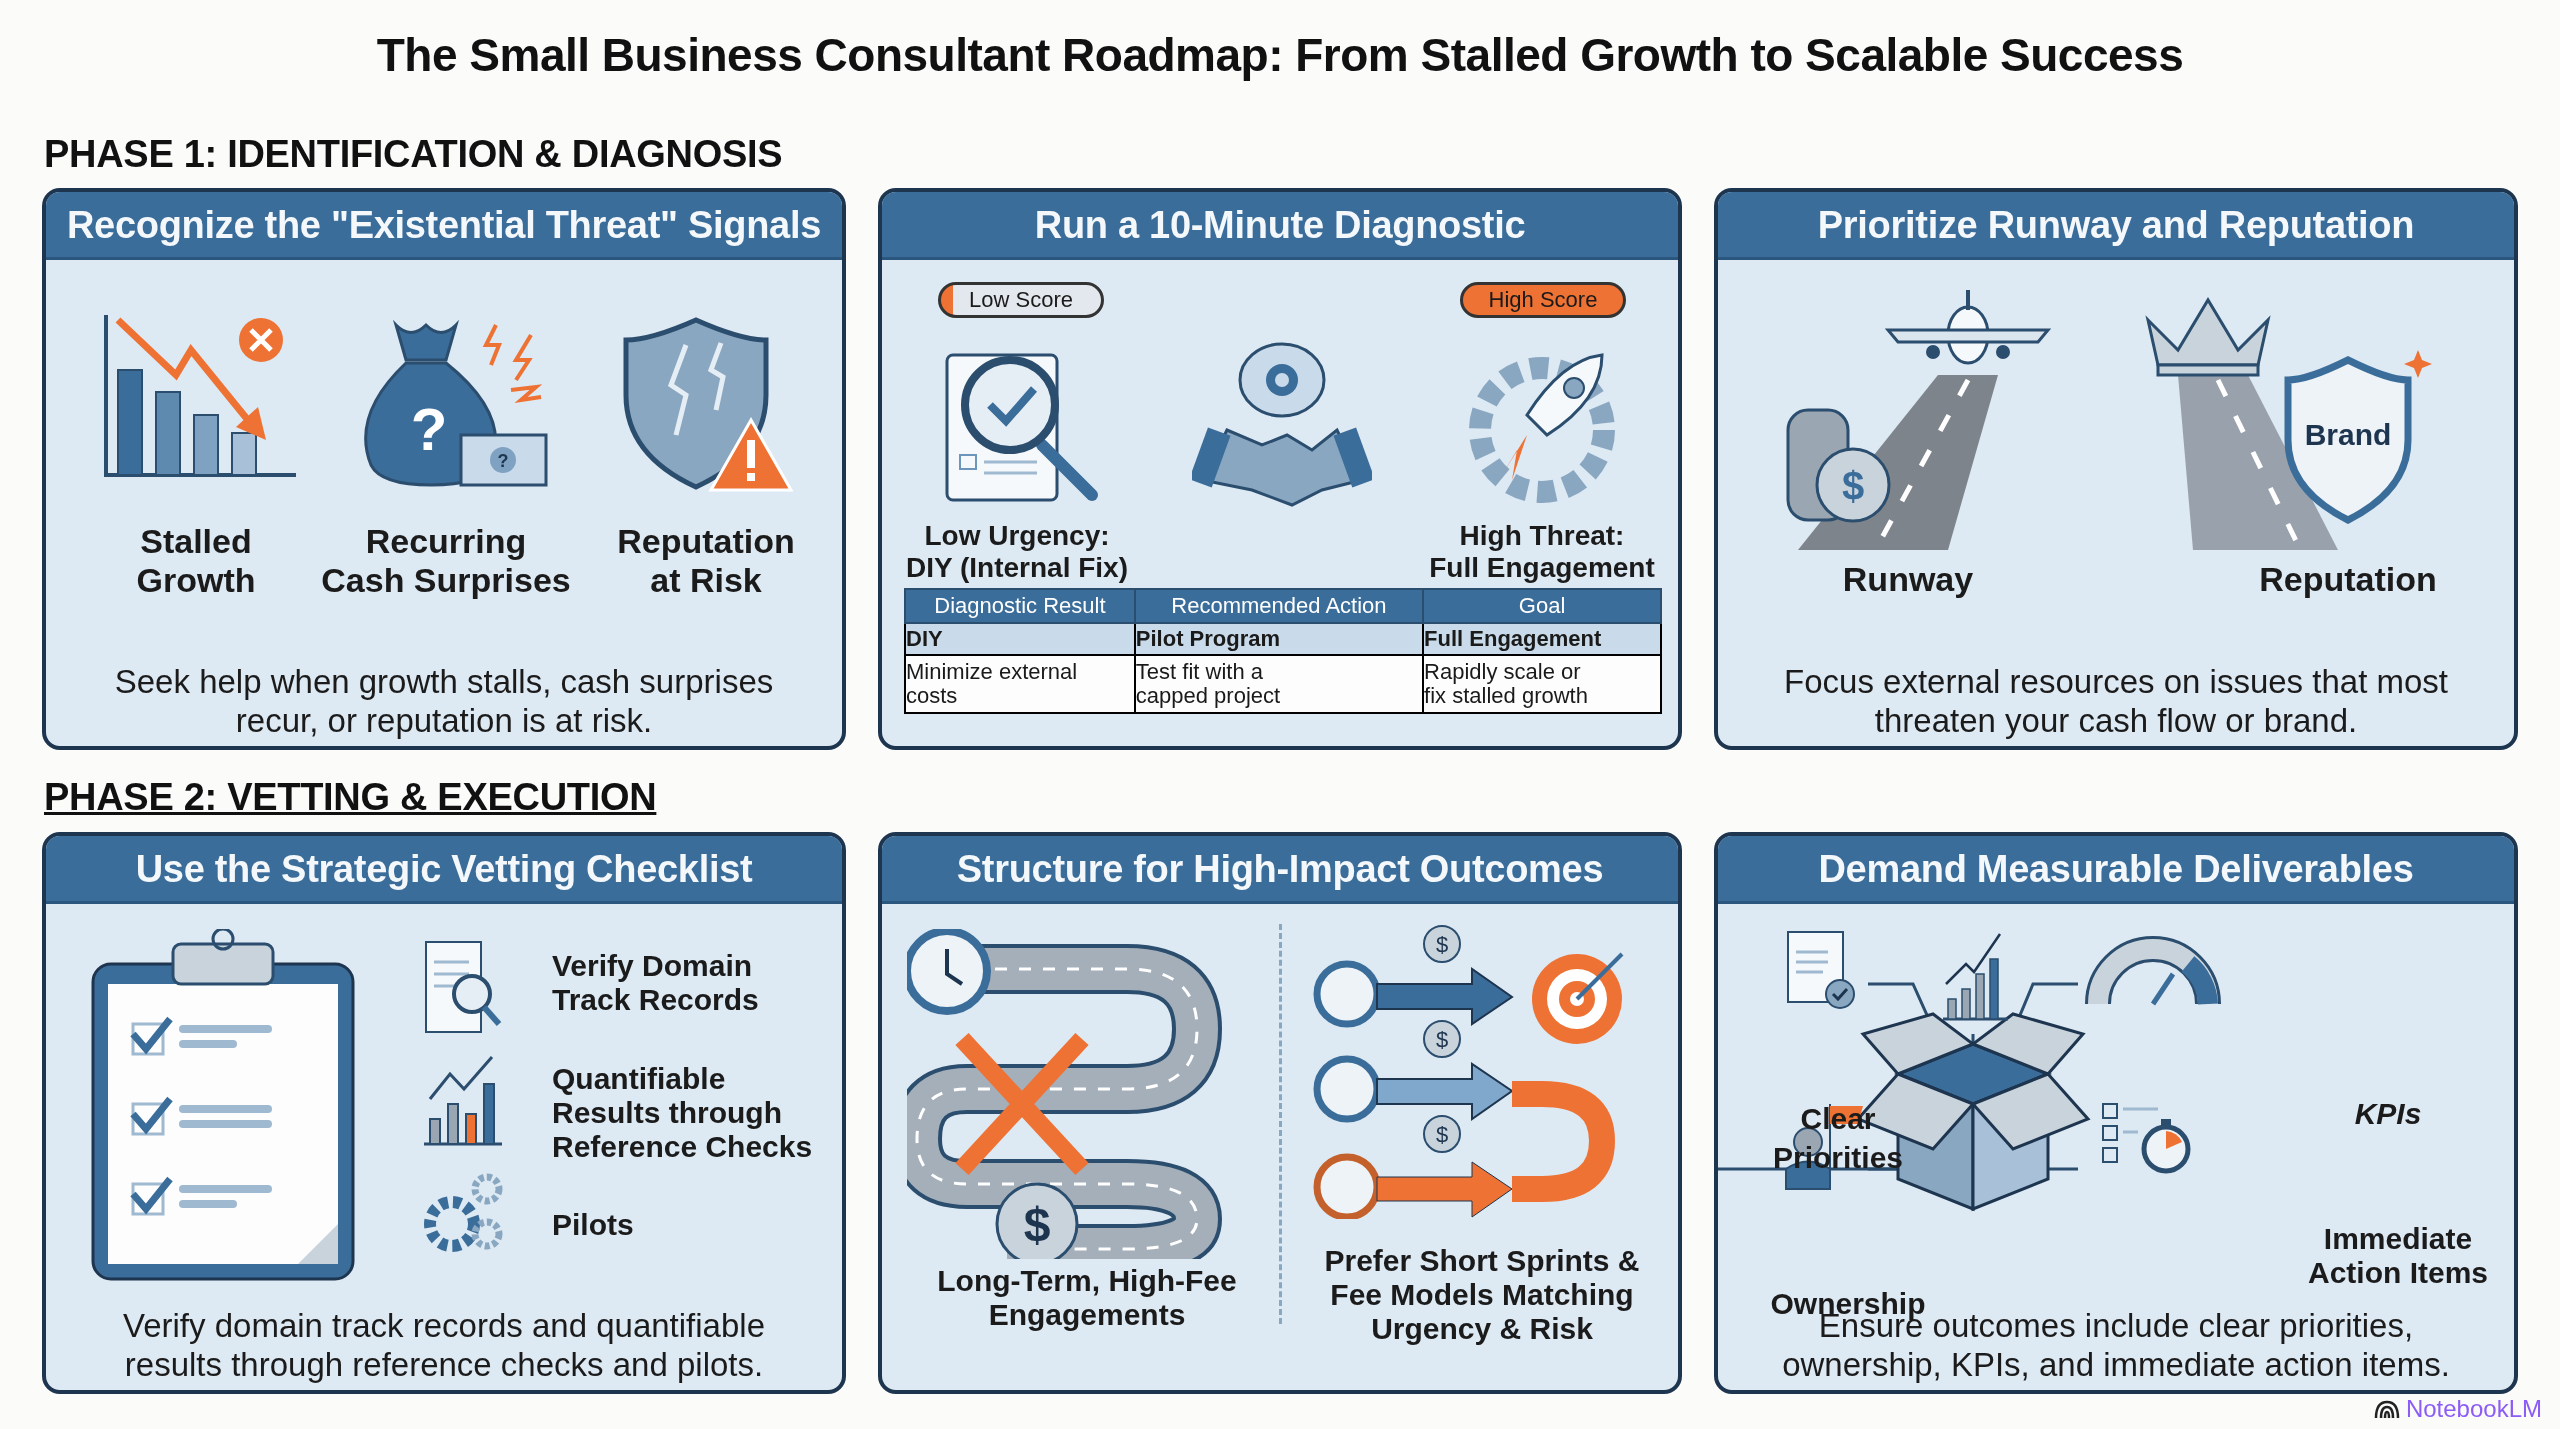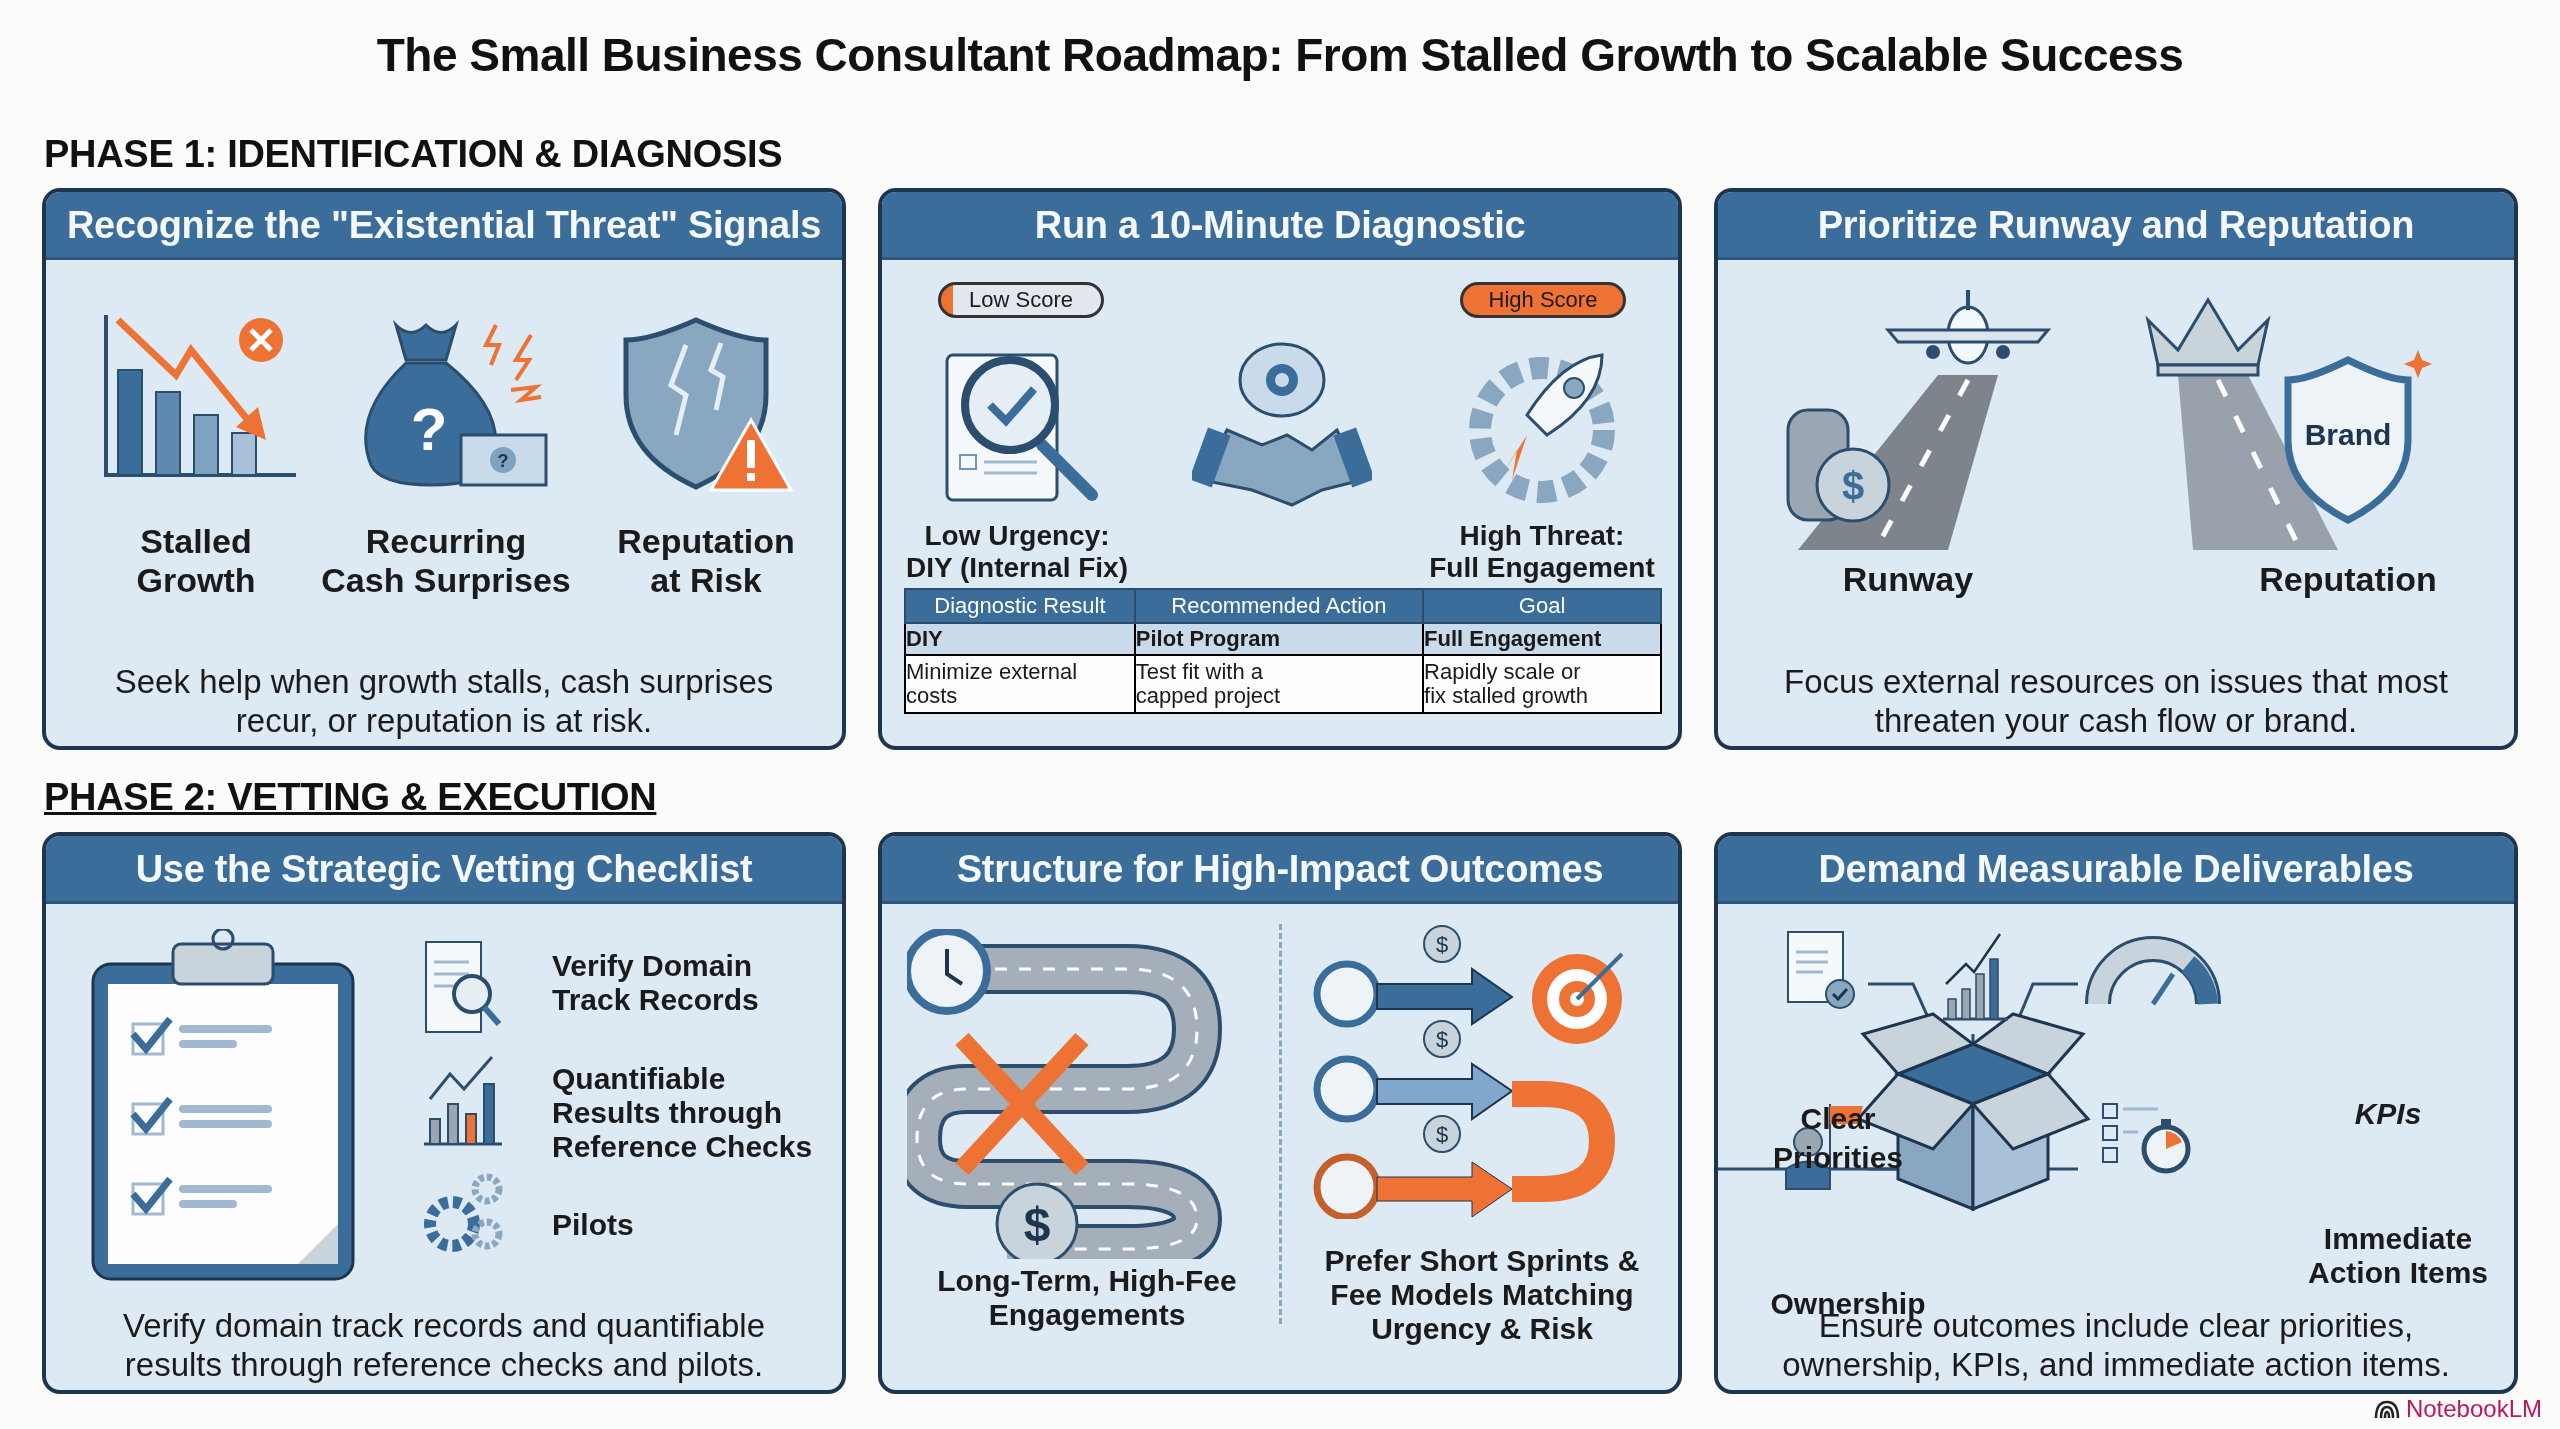--- a/index.html
+++ b/index.html
@@ -13,21 +13,21 @@
   .abs { position: absolute; }
   .lbl { font-weight: 700; font-size: 34px; text-align: center; line-height: 39px; color: #1b1b1b; }
   .caption { position: absolute; left: 0; right: 0; text-align: center; font-size: 33px; line-height: 39px; color: #1b1b1b; }
   .pill { position: absolute; height: 36px; border: 3px solid #333; border-radius: 18px; font-size: 22px; line-height: 30px; text-align: center; }
   table.diag { position: absolute; left: 22px; top: 400px; width: 758px; border-collapse: collapse; font-size: 22px; border-radius: 15px; }
   table.diag th { background: #3b6d9a; color: #fff; font-weight: 400; height: 34px; border: 2px solid #2b4d6e; }
   table.diag td { border: 2px solid #000000; line-height: 24px; }
   table.diag tr.r1 td { background: #c9dbea; font-weight: 700; height: 32px; }
   table.diag tr.r2 td { background: #fdfdfd; height: 58px; }
   .ck-lbl { position: absolute; font-weight: 700; font-size: 30px; line-height: 34px; color: #1b1b1b; }
-  .footer { position: absolute; right: 18px; bottom: 6px; font-size: 24px; color: #be185d; display: flex; align-items: center; gap: 6px; text-align: right; }
+  .footer { position: absolute; right: 18px; bottom: 6px; font-size: 24px; color: #8b5cf6; display: flex; align-items: center; gap: 6px; text-align: right; }
 </style>
 </head>
 <body>
 
 <div class="title">The Small Business Consultant Roadmap: From Stalled Growth to Scalable Success</div>
 
 <div class="phase" style="top:133px;">PHASE 1: IDENTIFICATION &amp; DIAGNOSIS</div>
 
 <div class="panel" style="left:42px; top:188px;">
   <div class="panel-head">Recognize the "Existential Threat" Signals</div>

